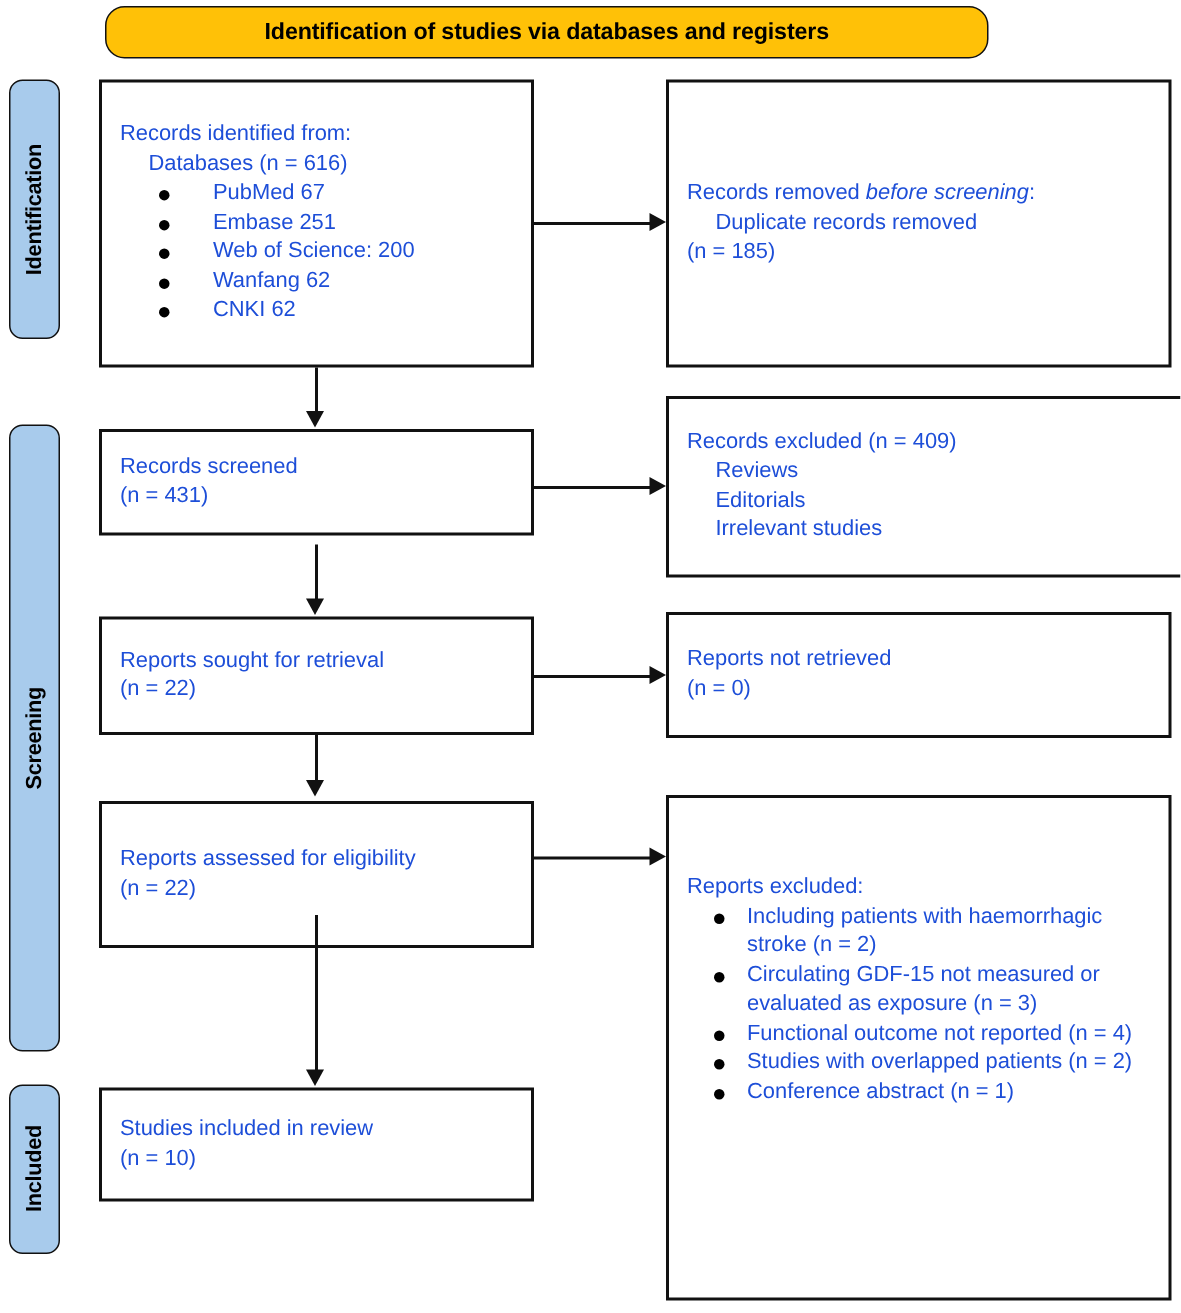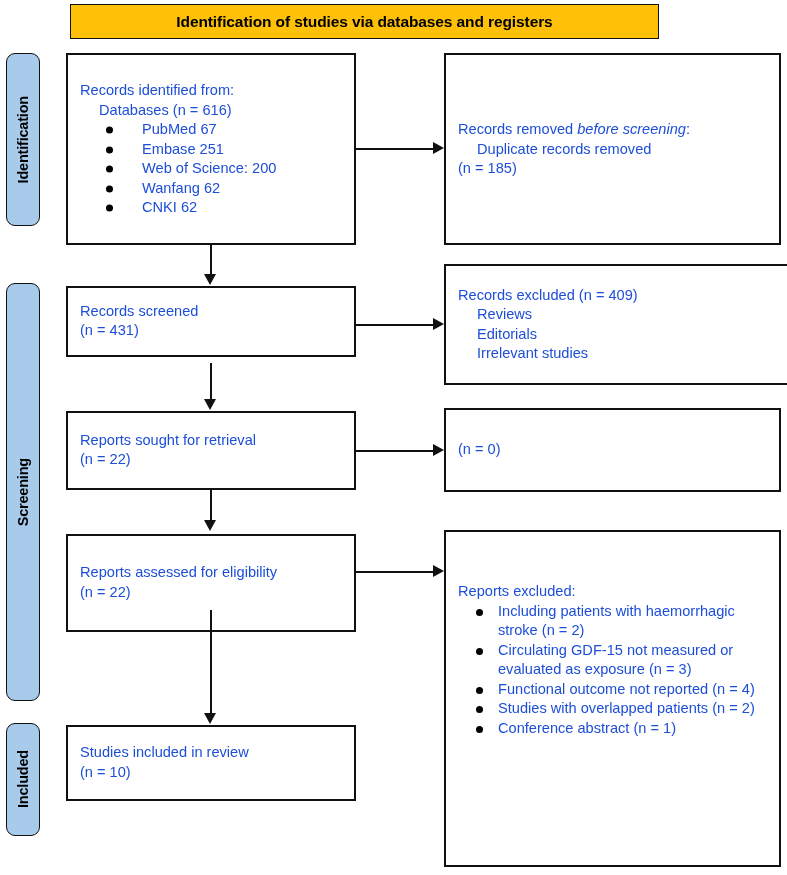--- a/index.html
+++ b/index.html
@@ -22,21 +22,21 @@
 
   
   .banner {
     position: absolute;
     left: 70px;
     top: 4px;
     width: 589px;
     height: 35px;
     background: #FFC107;
     border: 1.5px solid #111111;
-    border-radius: 0;
+    border-radius: 13px;
     display: flex;
     align-items: center;
     justify-content: center;
     box-sizing: border-box;
   }
   .banner-text {
     font-size: 15.5px;
     font-weight: bold;
     letter-spacing: -0.1px;
     color: #000000;
@@ -218,20 +218,21 @@
 
   <div class="box" id="box-sought">
     <div class="box-body vcenter">
       <div class="lead">Reports sought for retrieval</div>
       <div class="lead">(n = 22)</div>
     </div>
   </div>
 
   <div class="box" id="box-notretrieved">
     <div class="box-body vcenter">
+      <div class="lead">Reports not retrieved</div>
       <div class="lead">(n = 0)</div>
     </div>
   </div>
 
   <div class="box" id="box-assessed">
     <div class="box-body vcenter">
       <div class="lead">Reports assessed for eligibility</div>
       <div class="lead">(n = 22)</div>
     </div>
   </div>

